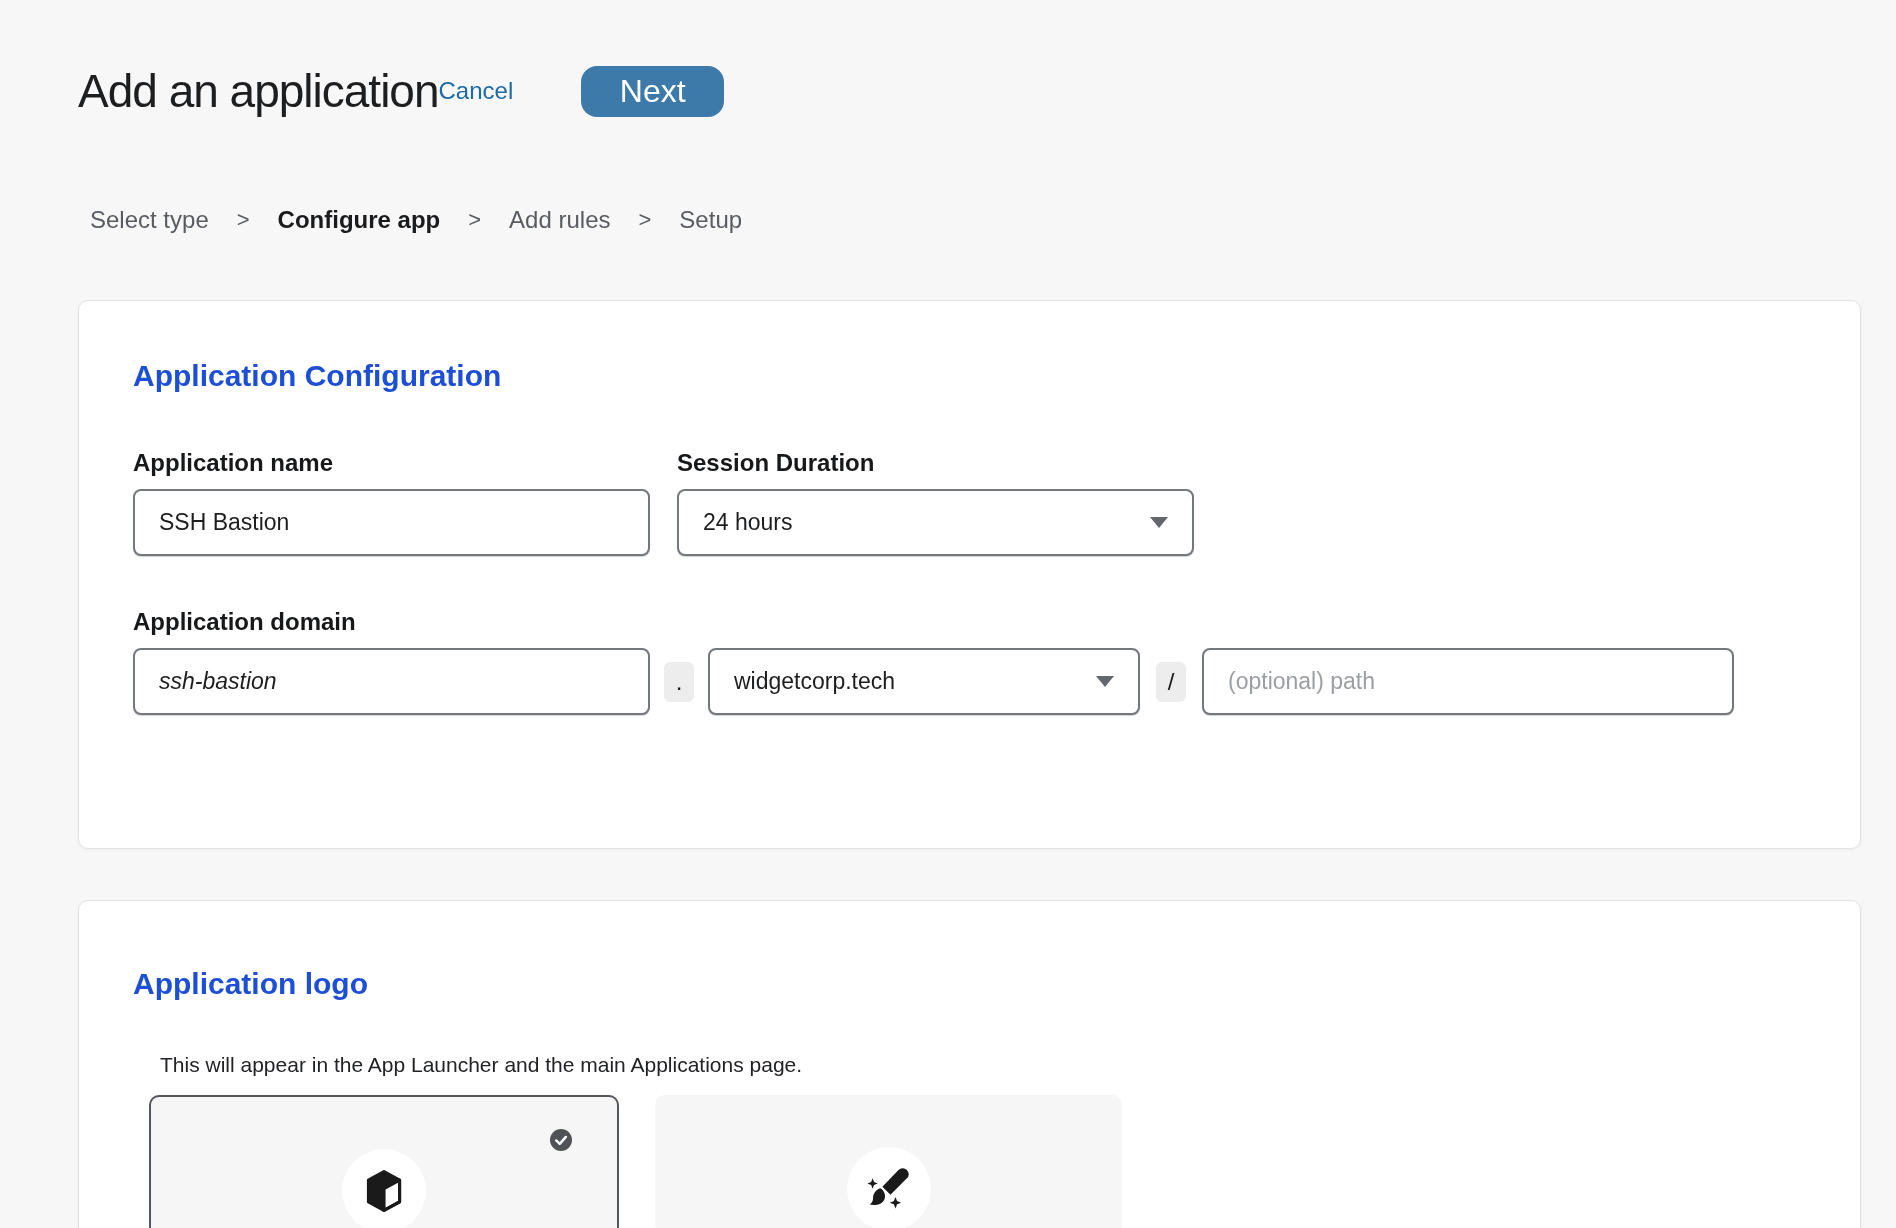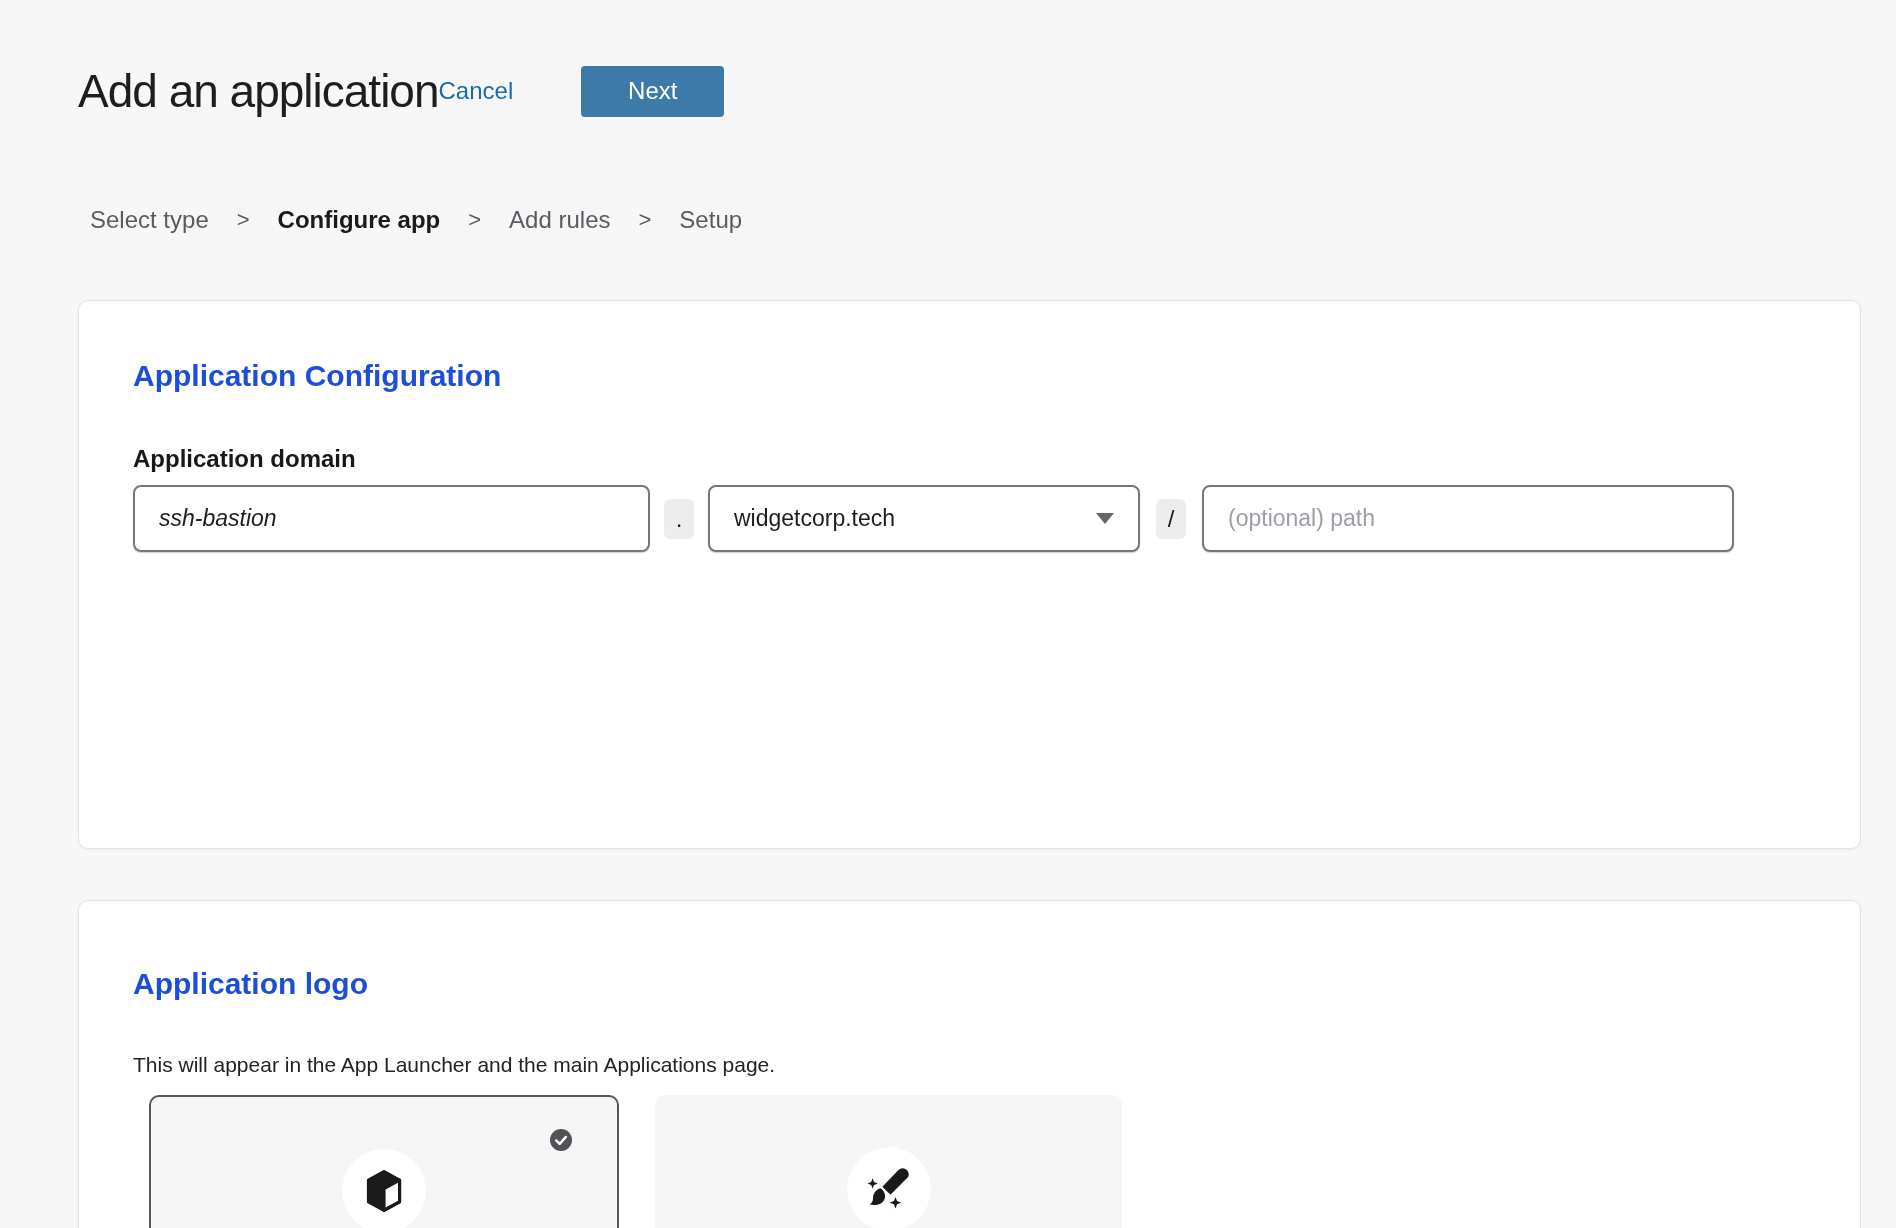--- a/index.html
+++ b/index.html
@@ -18,22 +18,22 @@
   }
   .page-title {
     font-size: 46px; font-weight: 400; letter-spacing: -1px; color: #1d1e20;
   }
   .header-actions { display: flex; align-items: center; gap: 68px; }
   .cancel-link {
     font-size: 24px; color: #1b6ba6; background: none; border: none;
     cursor: pointer; font-family: inherit;
   }
   .next-btn {
-    width: 143px; height: 51px; border-radius: 4px; border: none;
-    background: #3e7aa9; color: #ffffff; font-size: 24px;
+    width: 143px; height: 51px; border-radius: 16px; border: none;
+    background: #3e7aa9; color: #ffffff; font-size: 32px;
     font-family: inherit; cursor: pointer;
   }
 
   
   .steps {
     display: flex; align-items: center; column-gap: 28px;
     margin: 88px 0 0 90px; font-size: 24px; color: #595c61;
   }
   .step { color: #595c61; cursor: default; }
   .step.active { color: #1a1b1d; font-weight: 700; }
@@ -87,21 +87,21 @@
 
   .sep-box {
     width: 30px; height: 40px; border-radius: 6px; background: #ededee;
     display: flex; align-items: center; justify-content: center;
     font-size: 24px; color: #1b1c1e; flex: 0 0 auto;
   }
   .sep-dot  { margin: 0 14px; }
   .sep-slash{ margin: 0 16px; }
 
   
-  .logo-desc { font-size: 21px; color: #222326; margin-top: 52px; }
+  .logo-desc { font-size: 21px; color: #222326; margin-top: 52px; margin-left: 27px; }
   .logo-tiles { display: flex; column-gap: 36px; margin: 18px 0 0 16px; }
   .logo-tile {
     position: relative; height: 240px; border-radius: 10px;
     background: #f6f6f7; cursor: pointer;
   }
   .logo-tile.selected { border: 2px solid #53565b; }
   .tile-default { width: 470px; }
   .tile-custom  { width: 467px; }
   .tile-circle {
     position: absolute; left: 50%; top: 52px; transform: translateX(-50%);
@@ -129,20 +129,33 @@
   <span class="step active">Configure app</span>
   <span class="step-sep">&gt;</span>
   <span class="step">Add rules</span>
   <span class="step-sep">&gt;</span>
   <span class="step">Setup</span>
 </div>
 
 <div class="card card-1">
   <div class="card-heading">Application Configuration</div>
 
+  <div class="row row-1">
+    <div>
+      <span class="field-label">Application name</span>
+      <input class="text-input w-name" type="text" value="SSH Bastion" style="">
+    </div>
+    <div>
+      <span class="field-label">Session Duration</span>
+      <div class="select-box w-session">
+        <span>24 hours</span>
+        <span class="caret"></span>
+      </div>
+    </div>
+  </div>
 
   <div class="domain-label-wrap">
     <span class="field-label">Application domain</span>
     <div class="row row-2">
       <input class="text-input w-sub" type="text" value="ssh-bastion" style="">
       <span class="sep-box sep-dot">.</span>
       <div class="select-box w-domain">
         <span>widgetcorp.tech</span>
         <span class="caret"></span>
       </div>

